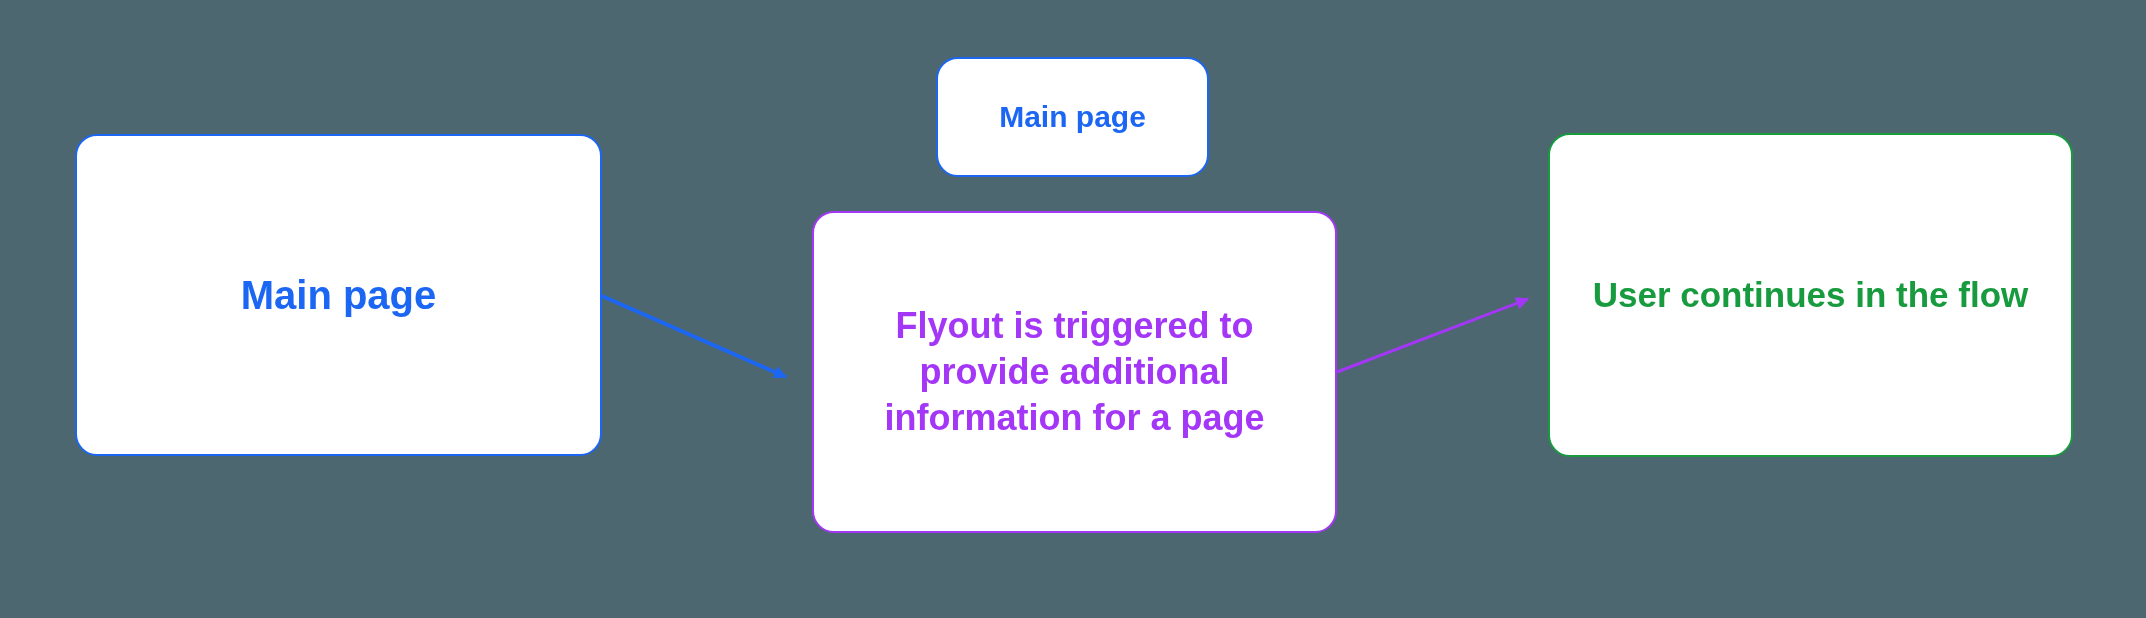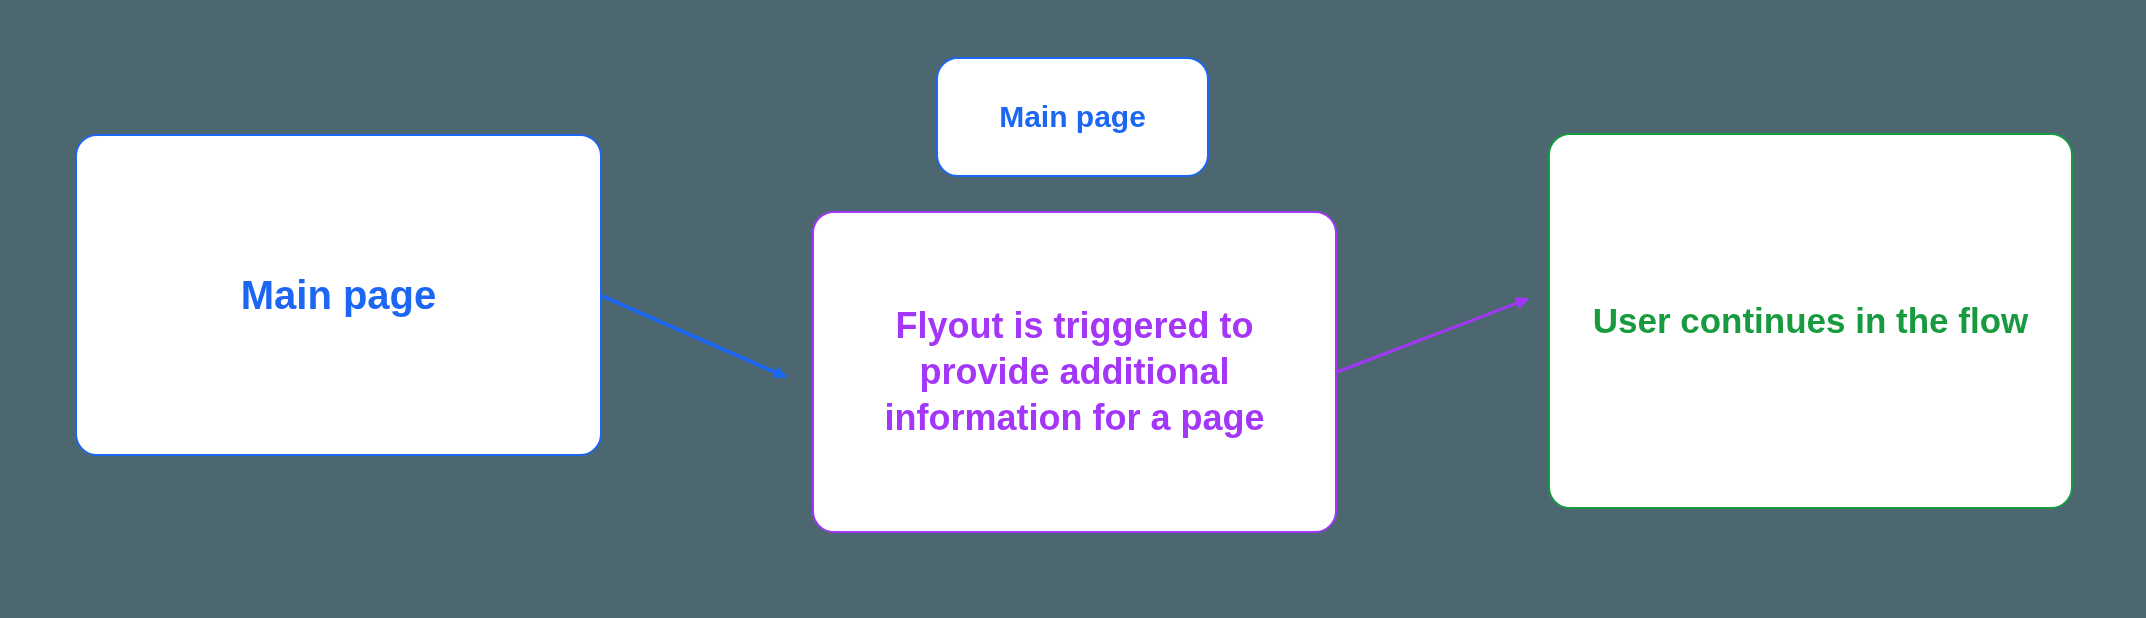--- a/index.html
+++ b/index.html
@@ -49,21 +49,21 @@
   }
   .node-flyout {
     left: 812px; top: 211px;
     width: 525px; height: 322px;
     font-size: 36px;
     line-height: 46px;
     padding: 0 40px;
   }
   .node-continue {
     left: 1548px; top: 133px;
-    width: 525px; height: 376px;
+    width: 525px; height: 324px;
     font-size: 35px;
     padding: 0 20px;
   }
 
   svg.arrow-layer {
     position: absolute;
     left: 0; top: 0;
     width: 2146px;
     height: 618px;
     pointer-events: none;

